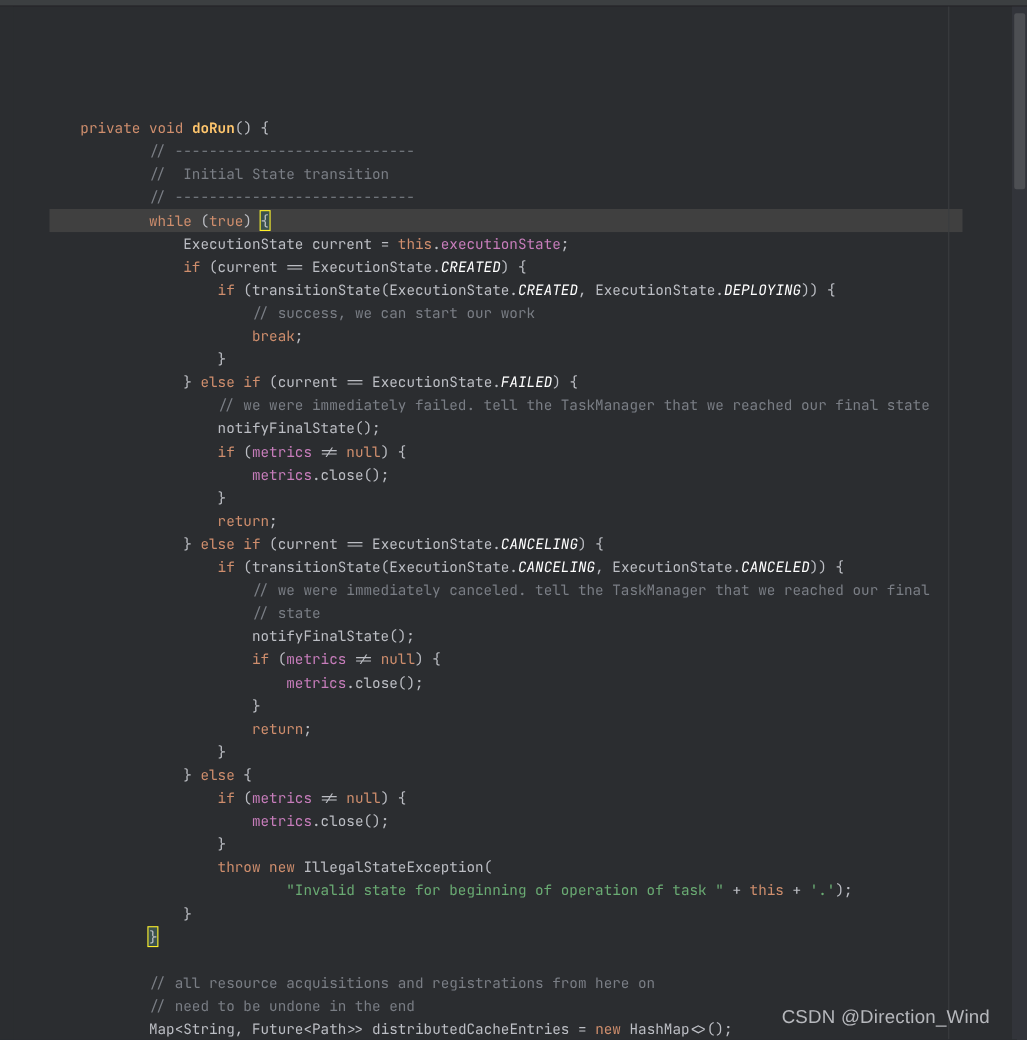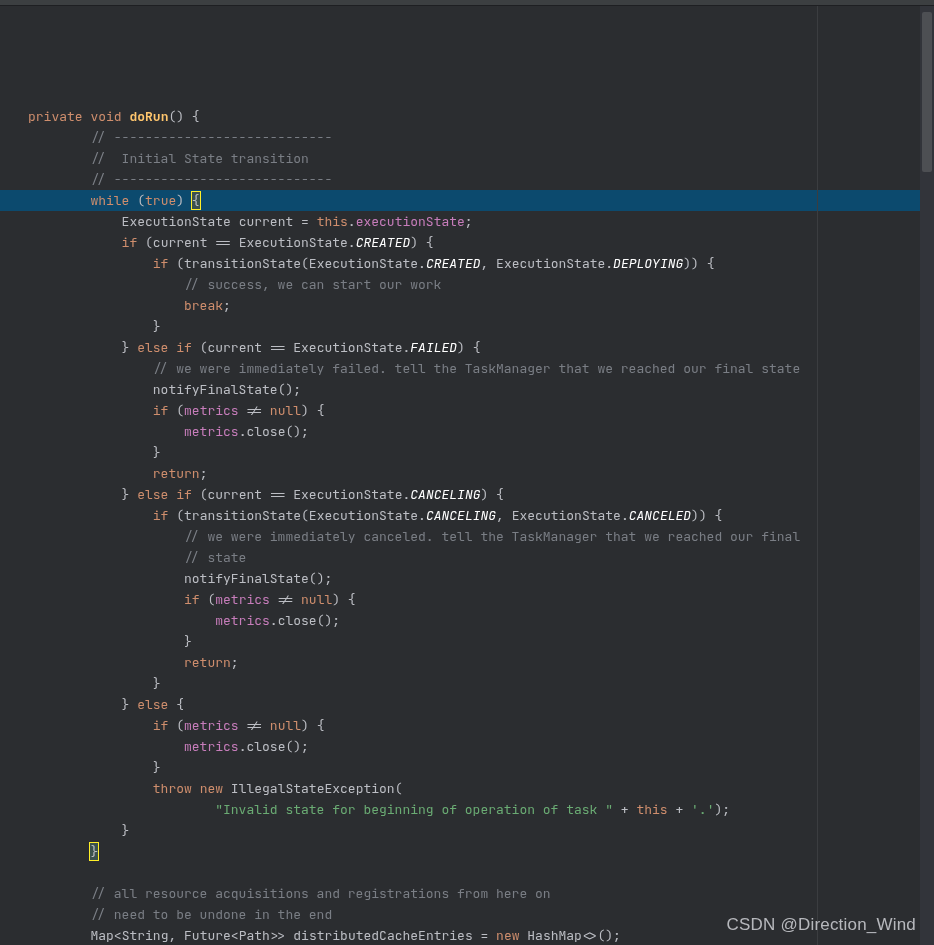--- a/index.html
+++ b/index.html
@@ -15,34 +15,35 @@
     position: relative;
   }
   .topbar {
     height: 6px;
     background: #3c3f41;
     border-bottom: 1px solid #1e1f22;
   }
   .editor {
     display: flex;
     height: calc(100% - 6px);
+    gap: 45px;
   }
   .gutter {
     width: 12px;
     background: #2b2d30;
     flex-shrink: 0;
   }
   .code {
     flex: 1;
     padding: 16px 0 0 16px;
     white-space: pre;
     position: relative;
   }
   .line { height: 21px; }
-  .hl-line { background: #0c4a6e; margin-left:-28px; padding-left:28px; }
+  .hl-line { background: #404040; margin-left:-28px; padding-left:28px; }
   .right-margin {
     position: absolute;
     top: 0;
     left: 805px;
     width: 1px;
     height: 100%;
     background: #3b3d40;
   }
   .scrollbar {
     width: 14px;
@@ -63,21 +64,21 @@
   .method { color: #ffc66d; font-weight:600;}
   .field { color: #c77dbb; }
   .enum { color: #ffffff; font-style: italic; }
   .str { color: #6aab73; }
   .comment { color: #7a7e85; }
   .punc { color: #bcbec4; }
   .ident { color: #bcbec4; }
   .brace-match { border:1px solid #ffef28; background:#3b514d; padding:0 0px; margin:-1px;}
   .watermark {
     position: absolute;
-    right: 18px;
+    right: 34px;
     bottom: 10px;
     color: #d9dbe0cc;
     font-family: "Segoe UI", Arial, sans-serif;
     font-size: 17px;
     letter-spacing: 0.2px;
   }
 </style>
 </head>
 <body>
 

